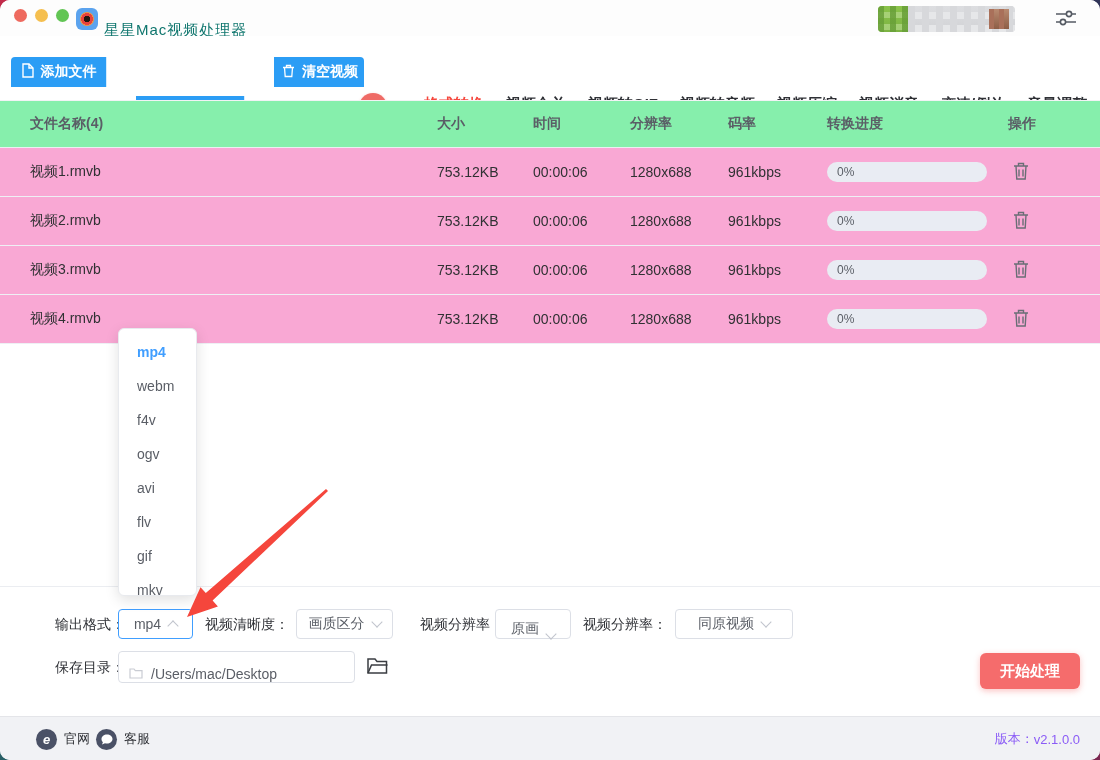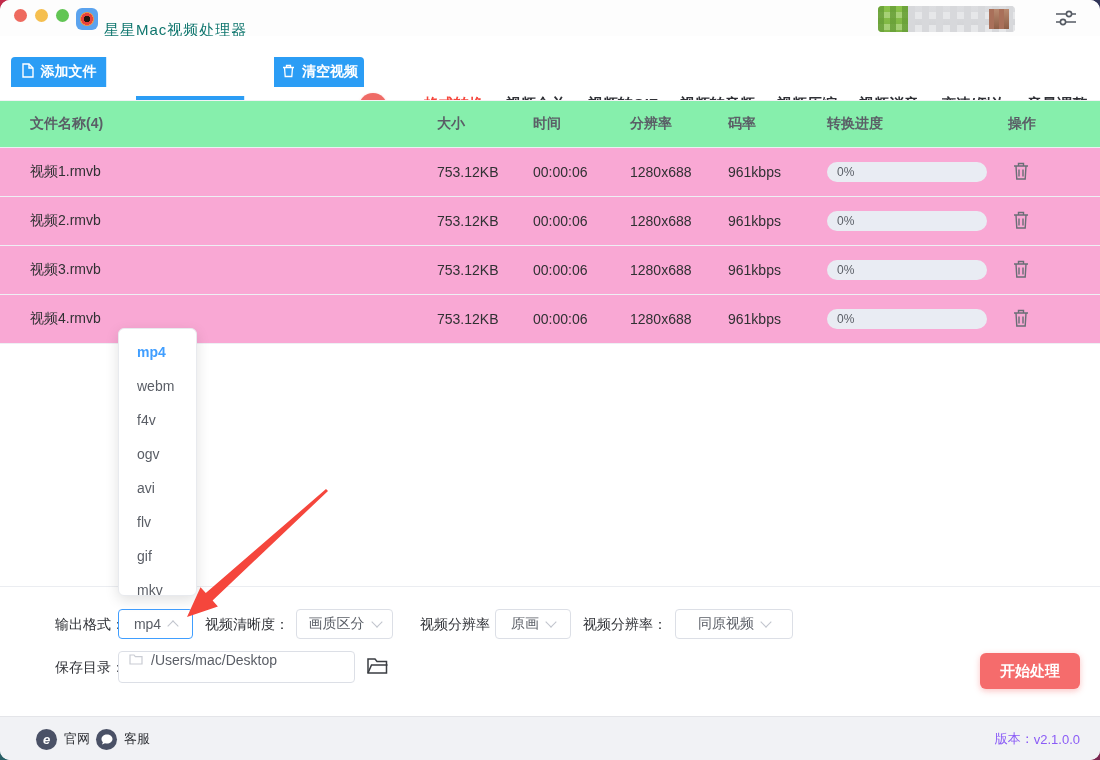--- a/index.html
+++ b/index.html
@@ -77,21 +77,21 @@
   .settings{position:absolute;left:0;top:586px;width:100%;height:130px;background:#fff;border-top:1px solid #ebedf1;}
   .s-label{position:absolute;font-size:14px;color:#2f3136;line-height:30px;}
   .sel{position:absolute;height:30px;border:1px solid #dcdfe6;border-radius:4px;background:#fff;
     display:flex;align-items:center;justify-content:center;gap:8px;font-size:14px;color:#5a5e66;
     box-sizing:border-box;cursor:pointer;}
   .sel.open{border-color:#409eff;}
   .caret{width:7px;height:7px;border-right:1.4px solid #c0c4cc;border-bottom:1.4px solid #c0c4cc;
     transform:rotate(45deg);margin-top:-4px;}
   .caret.up{transform:rotate(-135deg);margin-top:4px;}
   .dir-input{position:absolute;left:118px;top:64px;width:237px;height:32px;border:1px solid #dcdfe6;
-    border-radius:4px;box-sizing:border-box;display:flex;align-items:flex-start;gap:8px;padding:0 10px;
+    border-radius:4px;box-sizing:border-box;display:flex;align-items:flex-end;gap:8px;padding:0 10px;
     font-size:14px;color:#5a5e66;background:#fff;}
   .folder-open-btn{position:absolute;left:364px;top:66px;width:28px;height:28px;background:none;border:none;padding:0;cursor:pointer;}
   .start-btn{position:absolute;right:20px;top:66px;width:100px;height:36px;background:#f56c6c;border:none;
     border-radius:6px;color:#fff;font-size:15px;font-weight:bold;cursor:pointer;
     box-shadow:0 2px 6px rgba(245,108,108,.4);font-family:inherit;}
   
   .footer{position:absolute;left:0;top:716px;width:100%;height:44px;background:#f1f2f5;
     border-top:1px solid #e4e5e9;box-sizing:border-box;}
   .foot-link{position:absolute;top:0;height:44px;display:flex;align-items:center;gap:7px;
     font-size:13px;color:#2f3136;cursor:pointer;}
@@ -296,21 +296,21 @@
       <span class="caret up"></span>
     </div>
 
     <div class="s-label" style="left:205px;top:22px;">视频清晰度：</div>
     <div class="sel" style="left:296px;top:22px;width:97px;">
       <span>画质区分</span>
       <span class="caret"></span>
     </div>
 
     <div class="s-label" style="left:420px;top:22px;">视频分辨率：</div>
-    <div class="sel" style="left:495px;top:22px;width:76px;">
+    <div class="sel" style="left:495px;top:22px;width:76px;align-items:flex-end;">
       <span>原画</span>
       <span class="caret"></span>
     </div>
 
     <div class="s-label" style="left:583px;top:22px;">视频分辨率：</div>
     <div class="sel" style="left:675px;top:22px;width:118px;">
       <span>同原视频</span>
       <span class="caret"></span>
     </div>
 

